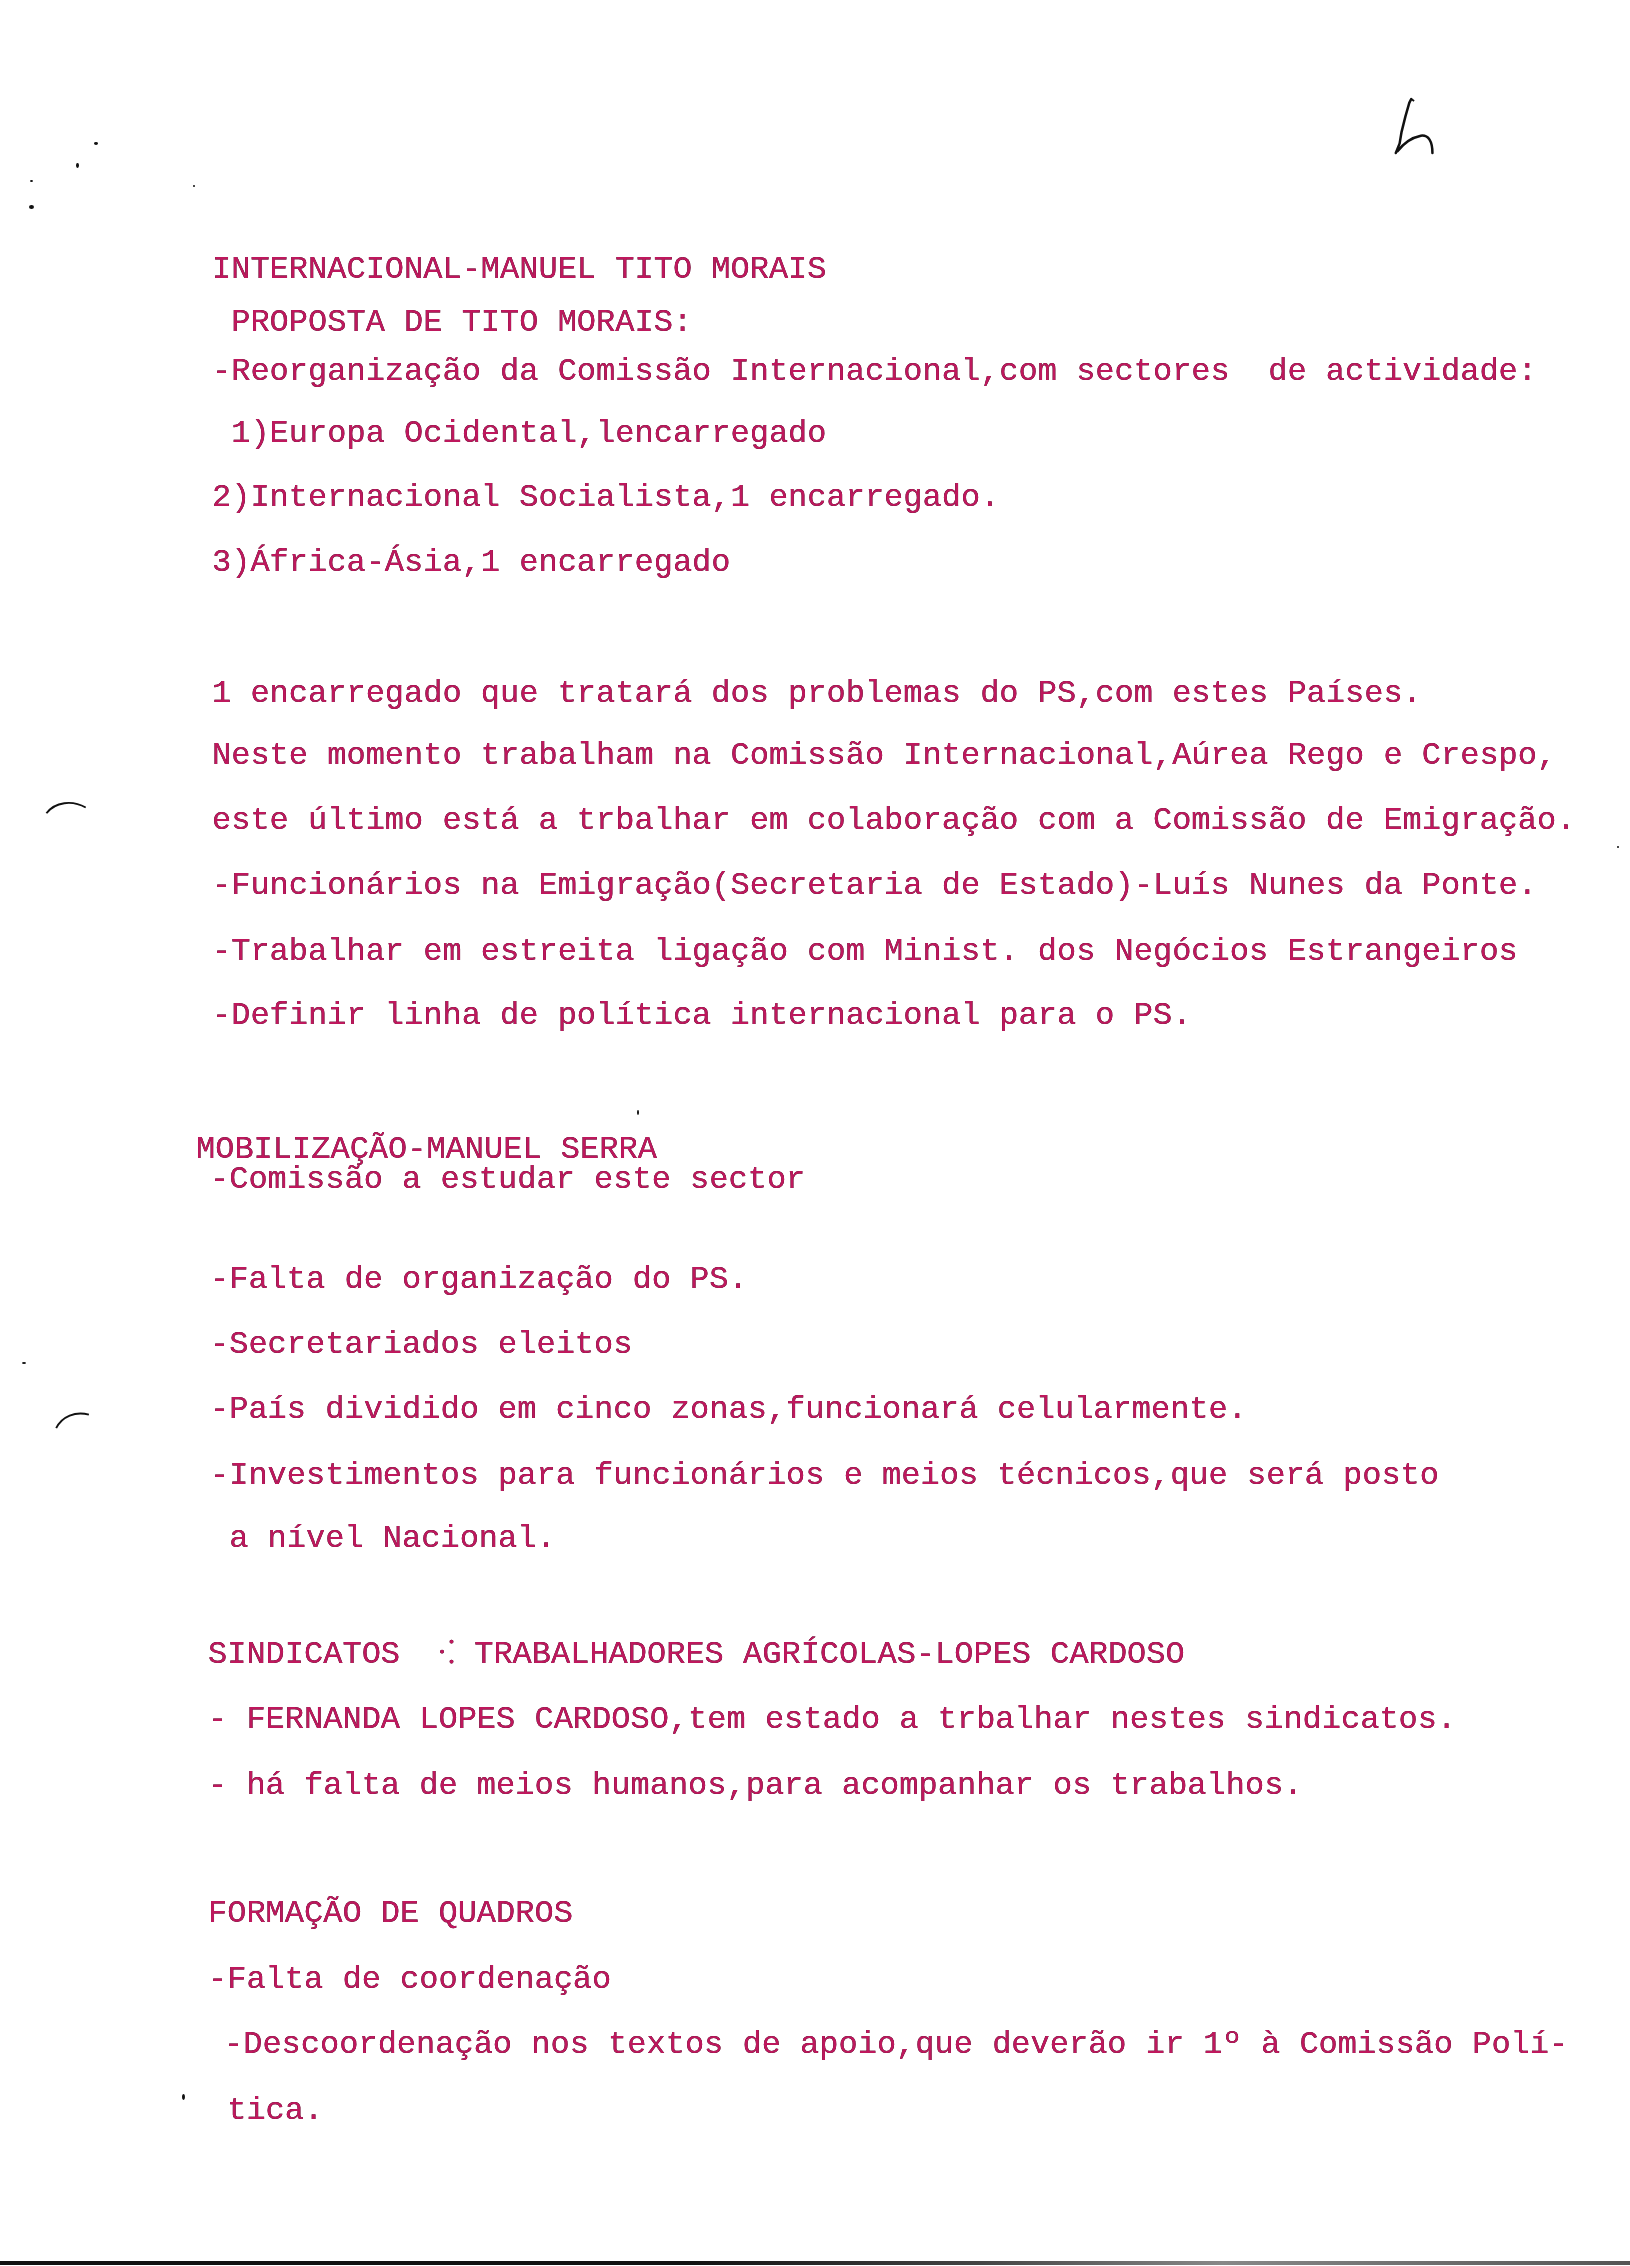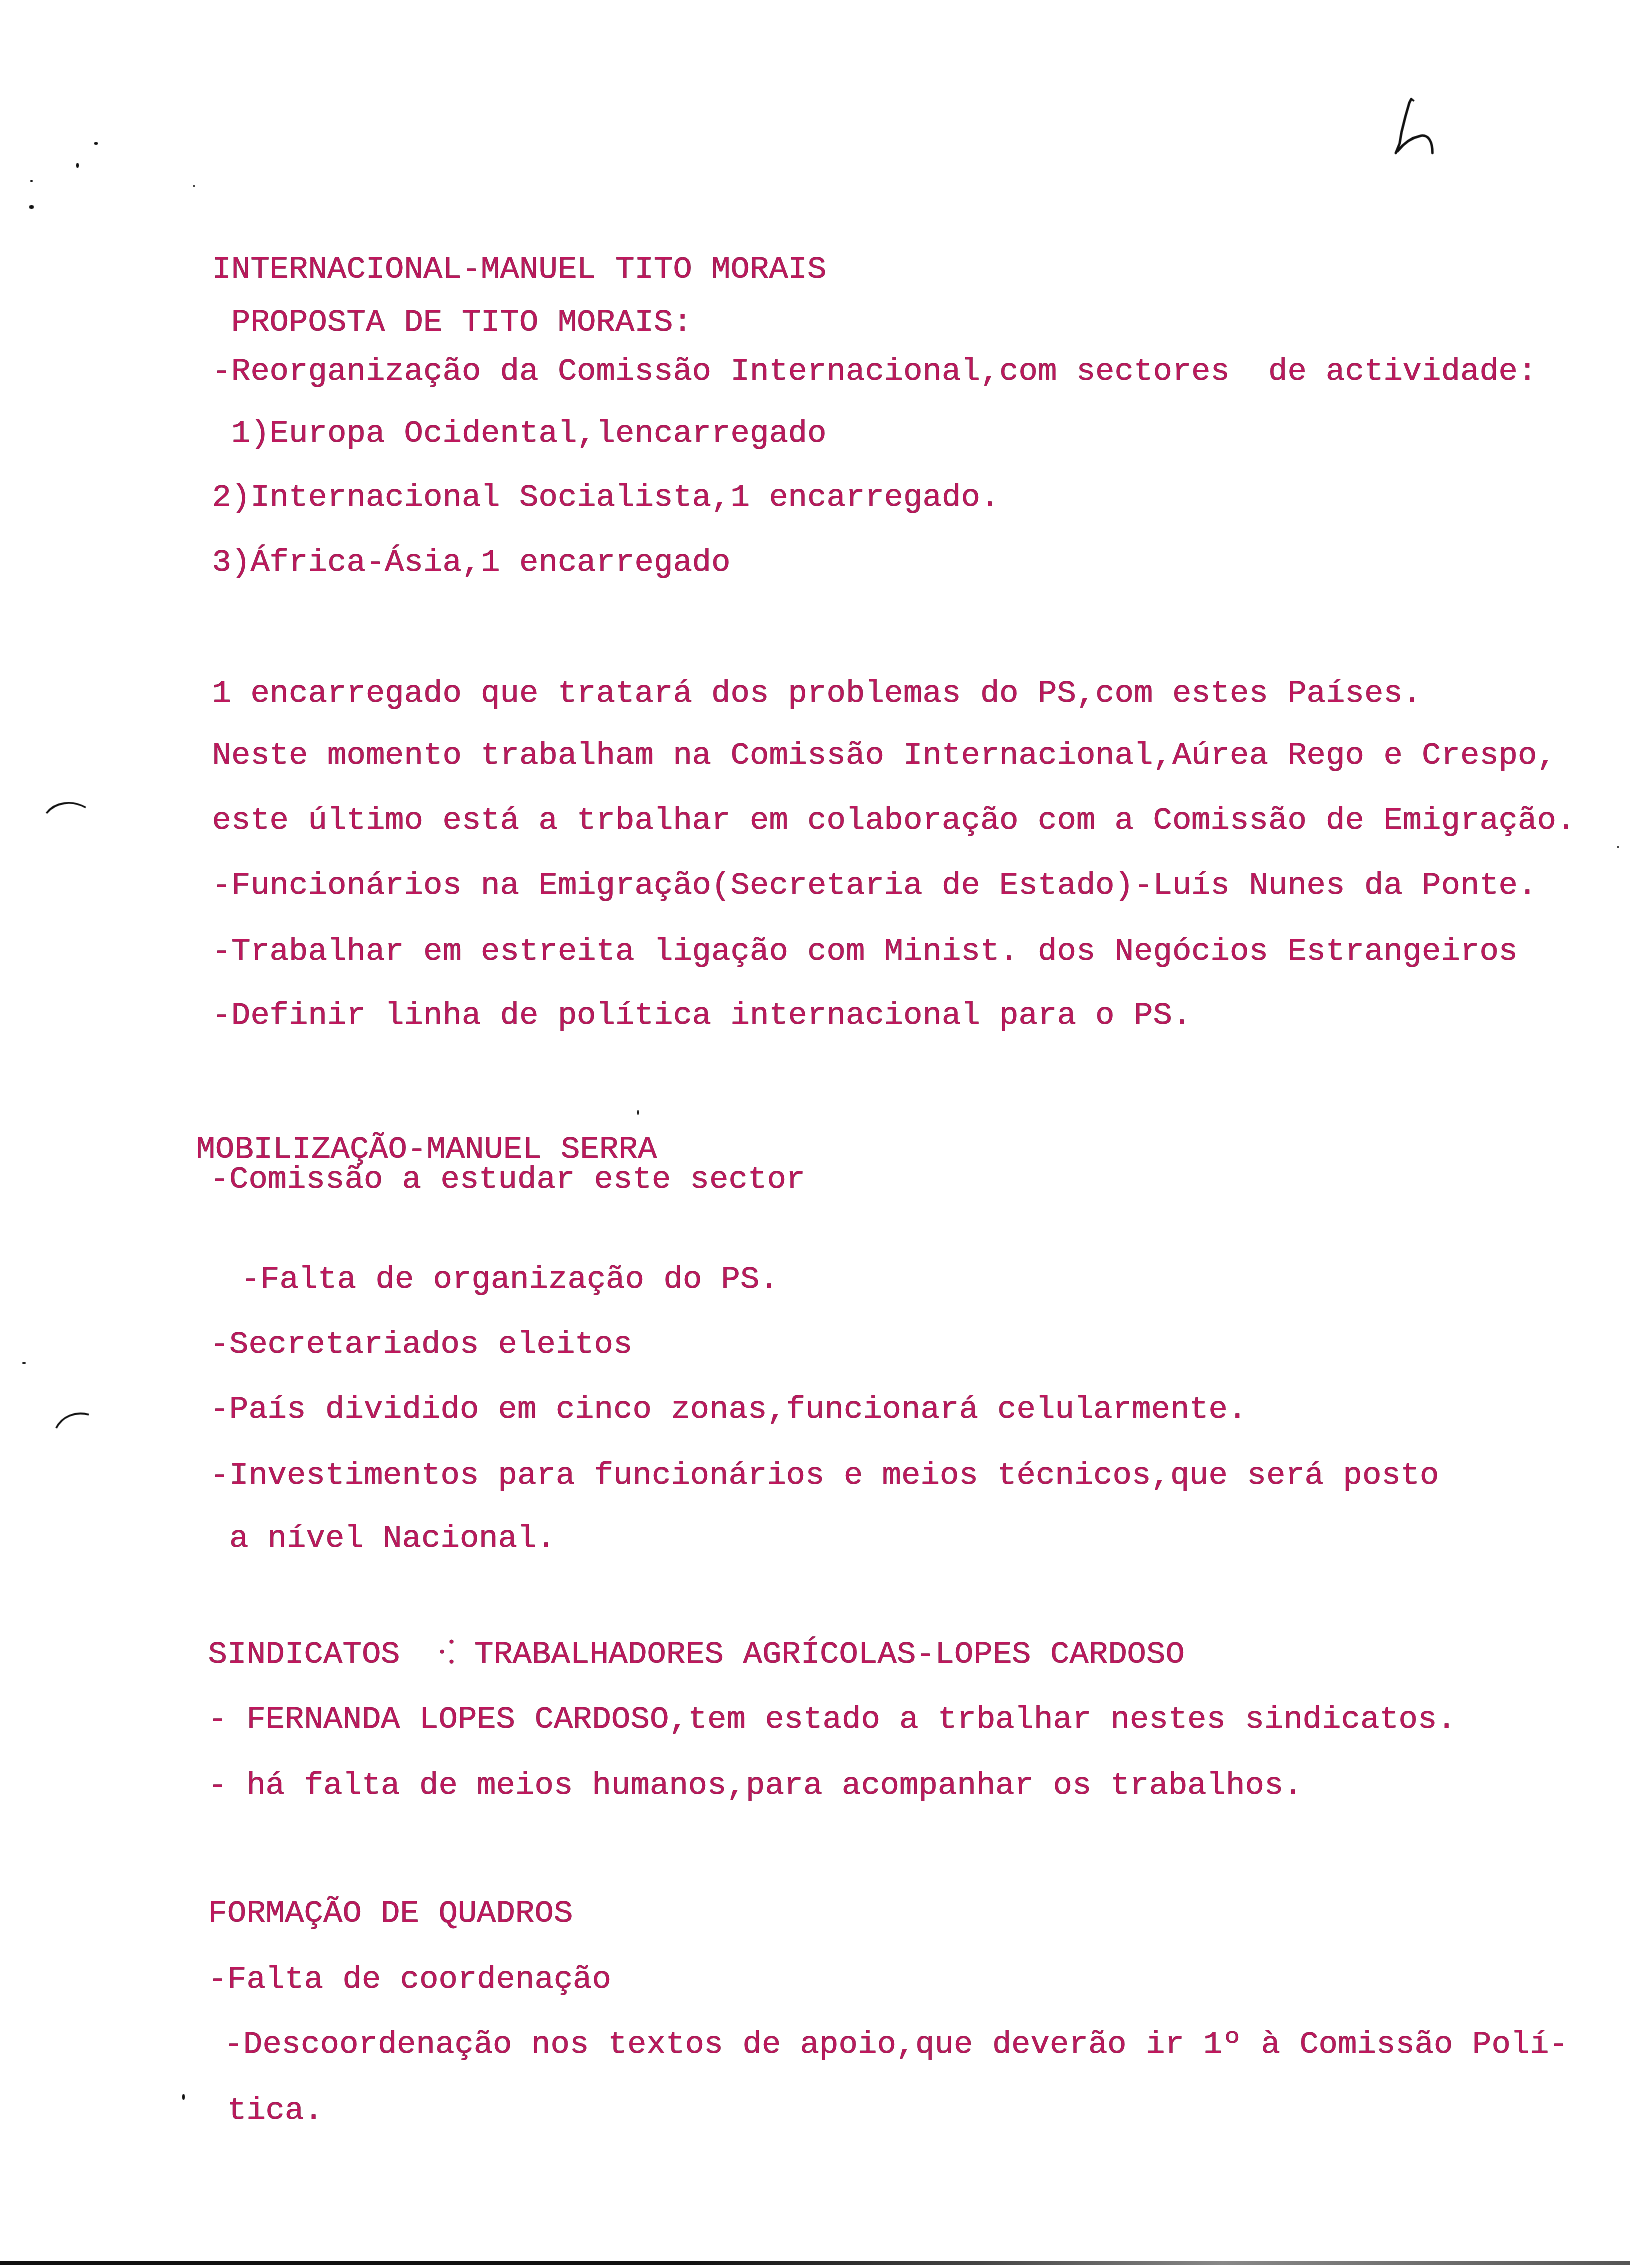--- a/index.html
+++ b/index.html
@@ -57,21 +57,21 @@
   <div class="line" style="left:212px;top:543px;">3)África-Ásia,1 encarregado</div>
   <div class="line" style="left:212px;top:674px;">1 encarregado que tratará dos problemas do PS,com estes Países.</div>
   <div class="line" style="left:212px;top:801px;">este último está a trbalhar em colaboração com a Comissão de Emigração.</div>
   <div class="line" style="left:212px;top:736px;">Neste momento trabalham na Comissão Internacional,Aúrea Rego e Crespo,</div>
   <div class="line" style="left:212px;top:866px;">-Funcionários na Emigração(Secretaria de Estado)-Luís Nunes da Ponte.</div>
   <div class="line" style="left:212px;top:932px;">-Trabalhar em estreita ligação com Minist. dos Negócios Estrangeiros</div>
   <div class="line" style="left:212px;top:996px;">-Definir linha de política internacional para o PS.</div>
 
   <div class="line" style="left:196px;top:1130px;font-family:Liberation Mono, monospace;">MOBILIZAÇÃO-MANUEL SERRA</div>
   <div class="line" style="left:210px;top:1160px;">-Comissão a estudar este sector</div>
-  <div class="line" style="left:210px;top:1260px;margin-left:31px;">-Falta de organização do PS.</div>
+  <div class="line" style="left:210px;top:1260px;">-Falta de organização do PS.</div>
   <div class="line" style="left:210px;top:1325px;">-Secretariados eleitos</div>
   <div class="line" style="left:210px;top:1390px;">-País dividido em cinco zonas,funcionará celularmente.</div>
   <div class="line" style="left:210px;top:1456px;">-Investimentos para funcionários e meios técnicos,que será posto</div>
   <div class="line" style="left:210px;top:1519px;"> a nível Nacional.</div>
 
   <div class="line" style="left:208px;top:1635px;">SINDICATOS  ⁖ TRABALHADORES AGRÍCOLAS-LOPES CARDOSO</div>
   <div class="line" style="left:208px;top:1700px;">- FERNANDA LOPES CARDOSO,tem estado a trbalhar nestes sindicatos.</div>
   <div class="line" style="left:208px;top:1766px;">- há falta de meios humanos,para acompanhar os trabalhos.</div>
 
   <div class="line" style="left:208px;top:1894px;">FORMAÇÃO DE QUADROS</div>

